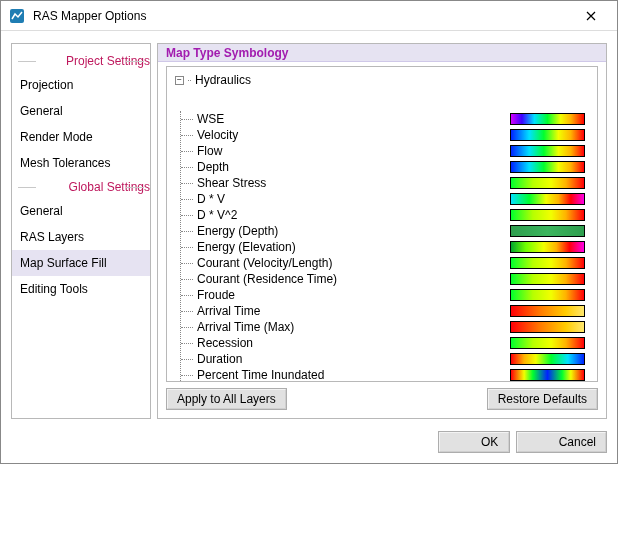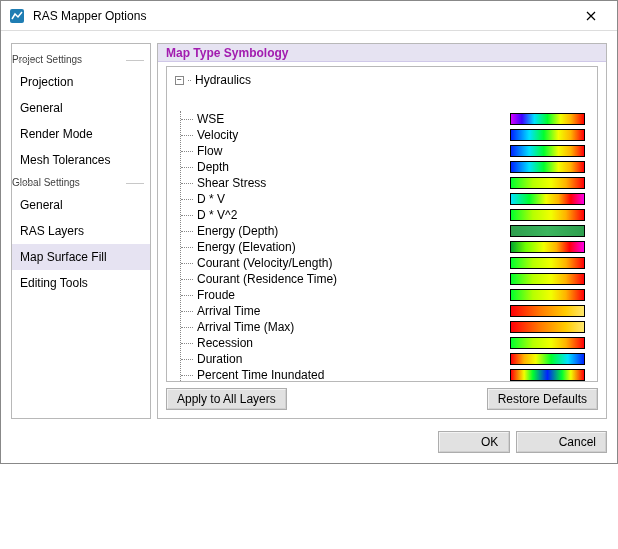--- a/index.html
+++ b/index.html
@@ -54,23 +54,23 @@
 
   .sidebar {
     width: 140px;
     border: 1px solid #b8b8b8;
     background: #fff;
     padding: 6px 0;
     overflow: hidden;
   }
   .sidebar .section-header {
     position: relative;
-    text-align: left;
-    font-size: 10px;
-    color: #404040;
+    text-align: right;
+    font-size: 12px;
+    color: #be185d;
     margin: 4px 0 4px 0;
   }
   .sidebar .section-header::before,
   .sidebar .section-header::after {
     content: "";
     position: absolute;
     top: 50%;
     height: 1px;
     background: #c8c8c8;
   }

